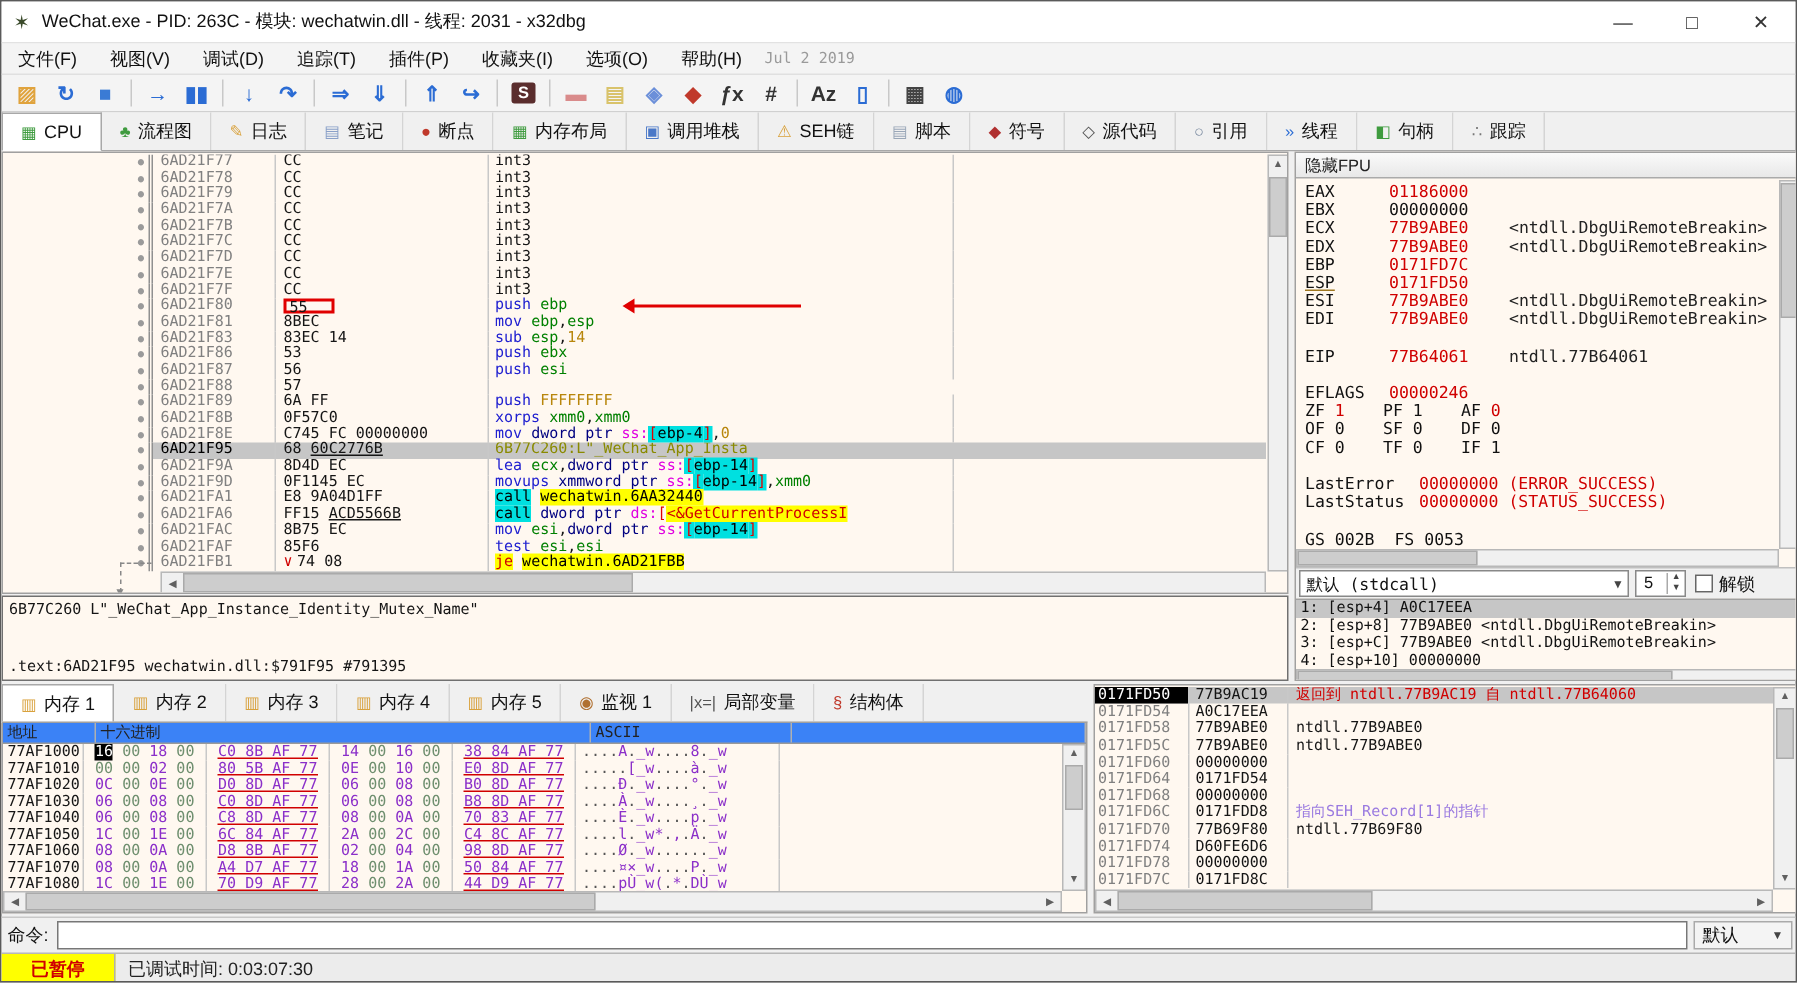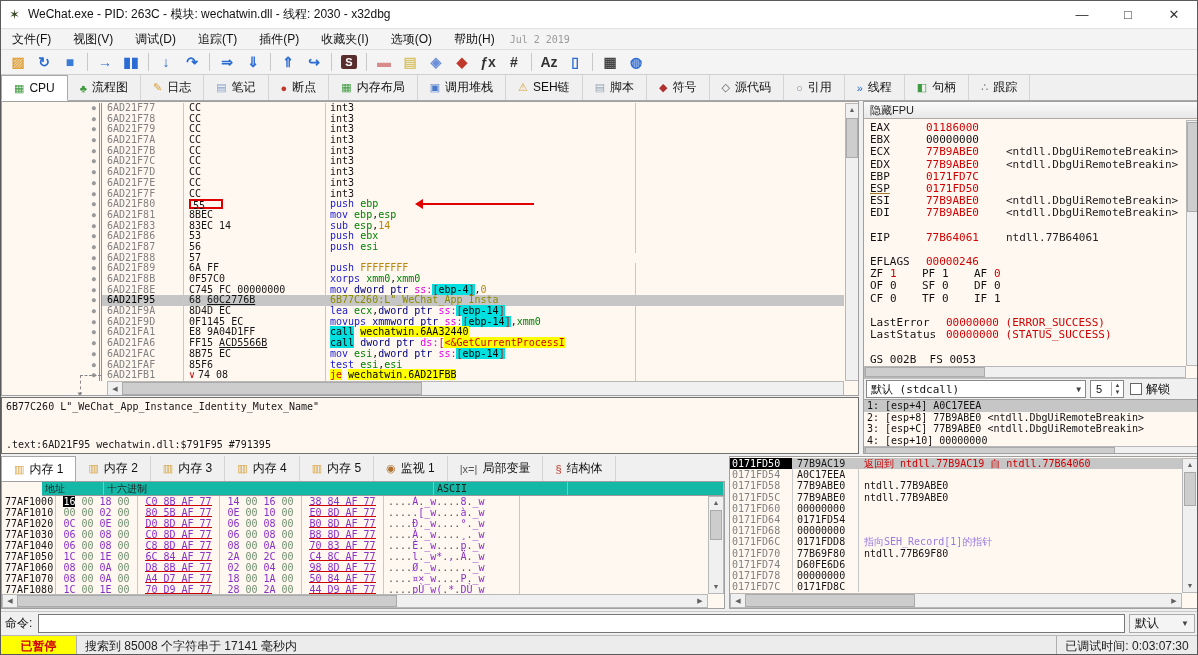--- a/index.html
+++ b/index.html
@@ -117,22 +117,22 @@
   .argrow{height:11.5px;line-height:11.5px;white-space:pre;padding-left:3px;color:#111;}
   .argrow.sel{background:#c6c6c6;}
   #args-hsb{left:0;top:344px;width:336px;height:9px;}
   #args-hsb .thumb{height:7px;width:250px;}
   
   #bottom{position:absolute;left:0;top:455px;width:100%;height:153px;}
   #btabs{position:absolute;left:0;top:0;width:724px;}
   
   #dump{position:absolute;left:0;top:25px;width:724px;height:128px;background:#fff8f0;
         border:1px solid #a0a0a0;overflow:hidden;}
-  #dump-head{display:flex;height:14px;background:#14b8a6;border-bottom:1px solid #999;
-             font-family:"DejaVu Sans Mono",monospace;font-size:10px;color:#222;line-height:13px;margin-left:40px;}
+  #dump-head{display:flex;height:14px;background:#3b82f6;border-bottom:1px solid #999;
+             font-family:"DejaVu Sans Mono",monospace;font-size:10px;color:#222;line-height:13px;}
   .dh{padding-left:3px;border-right:1px solid #b0b0b0;}
   #dh-addr{width:62px;flex:none;}
   #dh-hex{width:330px;flex:none;}
   #dh-ascii{width:134px;flex:none;}
   #dh-blank{flex:1;}
   #dump-rows{position:absolute;left:0;top:14px;width:706px;height:98px;overflow:hidden;
              font-family:"DejaVu Sans Mono",monospace;font-size:10px;}
   .dmrow{display:flex;height:11px;line-height:11px;white-space:pre;}
   .dm-addr{width:54px;flex:none;padding-left:3px;color:#151515;border-right:1px solid #c8c8c8;}
   .dm-grp{width:82px;flex:none;text-align:center;border-right:1px solid #c8c8c8;}
@@ -180,21 +180,21 @@
   #st-msg{flex:1;display:flex;align-items:center;padding-left:8px;border-right:1px solid #b0b0b0;color:#222;}
   #st-time{width:140px;display:flex;align-items:center;justify-content:center;color:#222;}
 </style>
 </head>
 <body>
 
 <div id="app">
 
   <div id="titlebar">
     <span id="logo">✶</span>
-    <span id="title">WeChat.exe - PID: 263C - 模块: wechatwin.dll - 线程: 2030 - x32dbg</span>
+    <span id="title">WeChat.exe - PID: 263C - 模块: wechatwin.dll - 线程: 2031 - x32dbg</span>
     <span class="winbtn">—</span>
     <span class="winbtn">□</span>
     <span class="winbtn">✕</span>
   </div>
 
   <div id="menubar">
       <span class="menu-item">文件(F)</span>
       <span class="menu-item">视图(V)</span>
       <span class="menu-item">调试(D)</span>
       <span class="menu-item">追踪(T)</span>
@@ -547,17 +547,16 @@
     <span id="cmdlabel">命令:</span>
     <input id="cmdinput" value="" style="">
     <div id="cmdcombo">
       <span>默认</span>
       <span class="dd">▼</span>
     </div>
   </div>
 
   <div id="statusbar">
     <div id="st-state">已暂停</div>
-    <div id="st-msg">搜索到 85008 个字符串于 17141 毫秒内</div>
     <div id="st-time">已调试时间: 0:03:07:30</div>
   </div>
 
 </div>
 
 </body></html>

